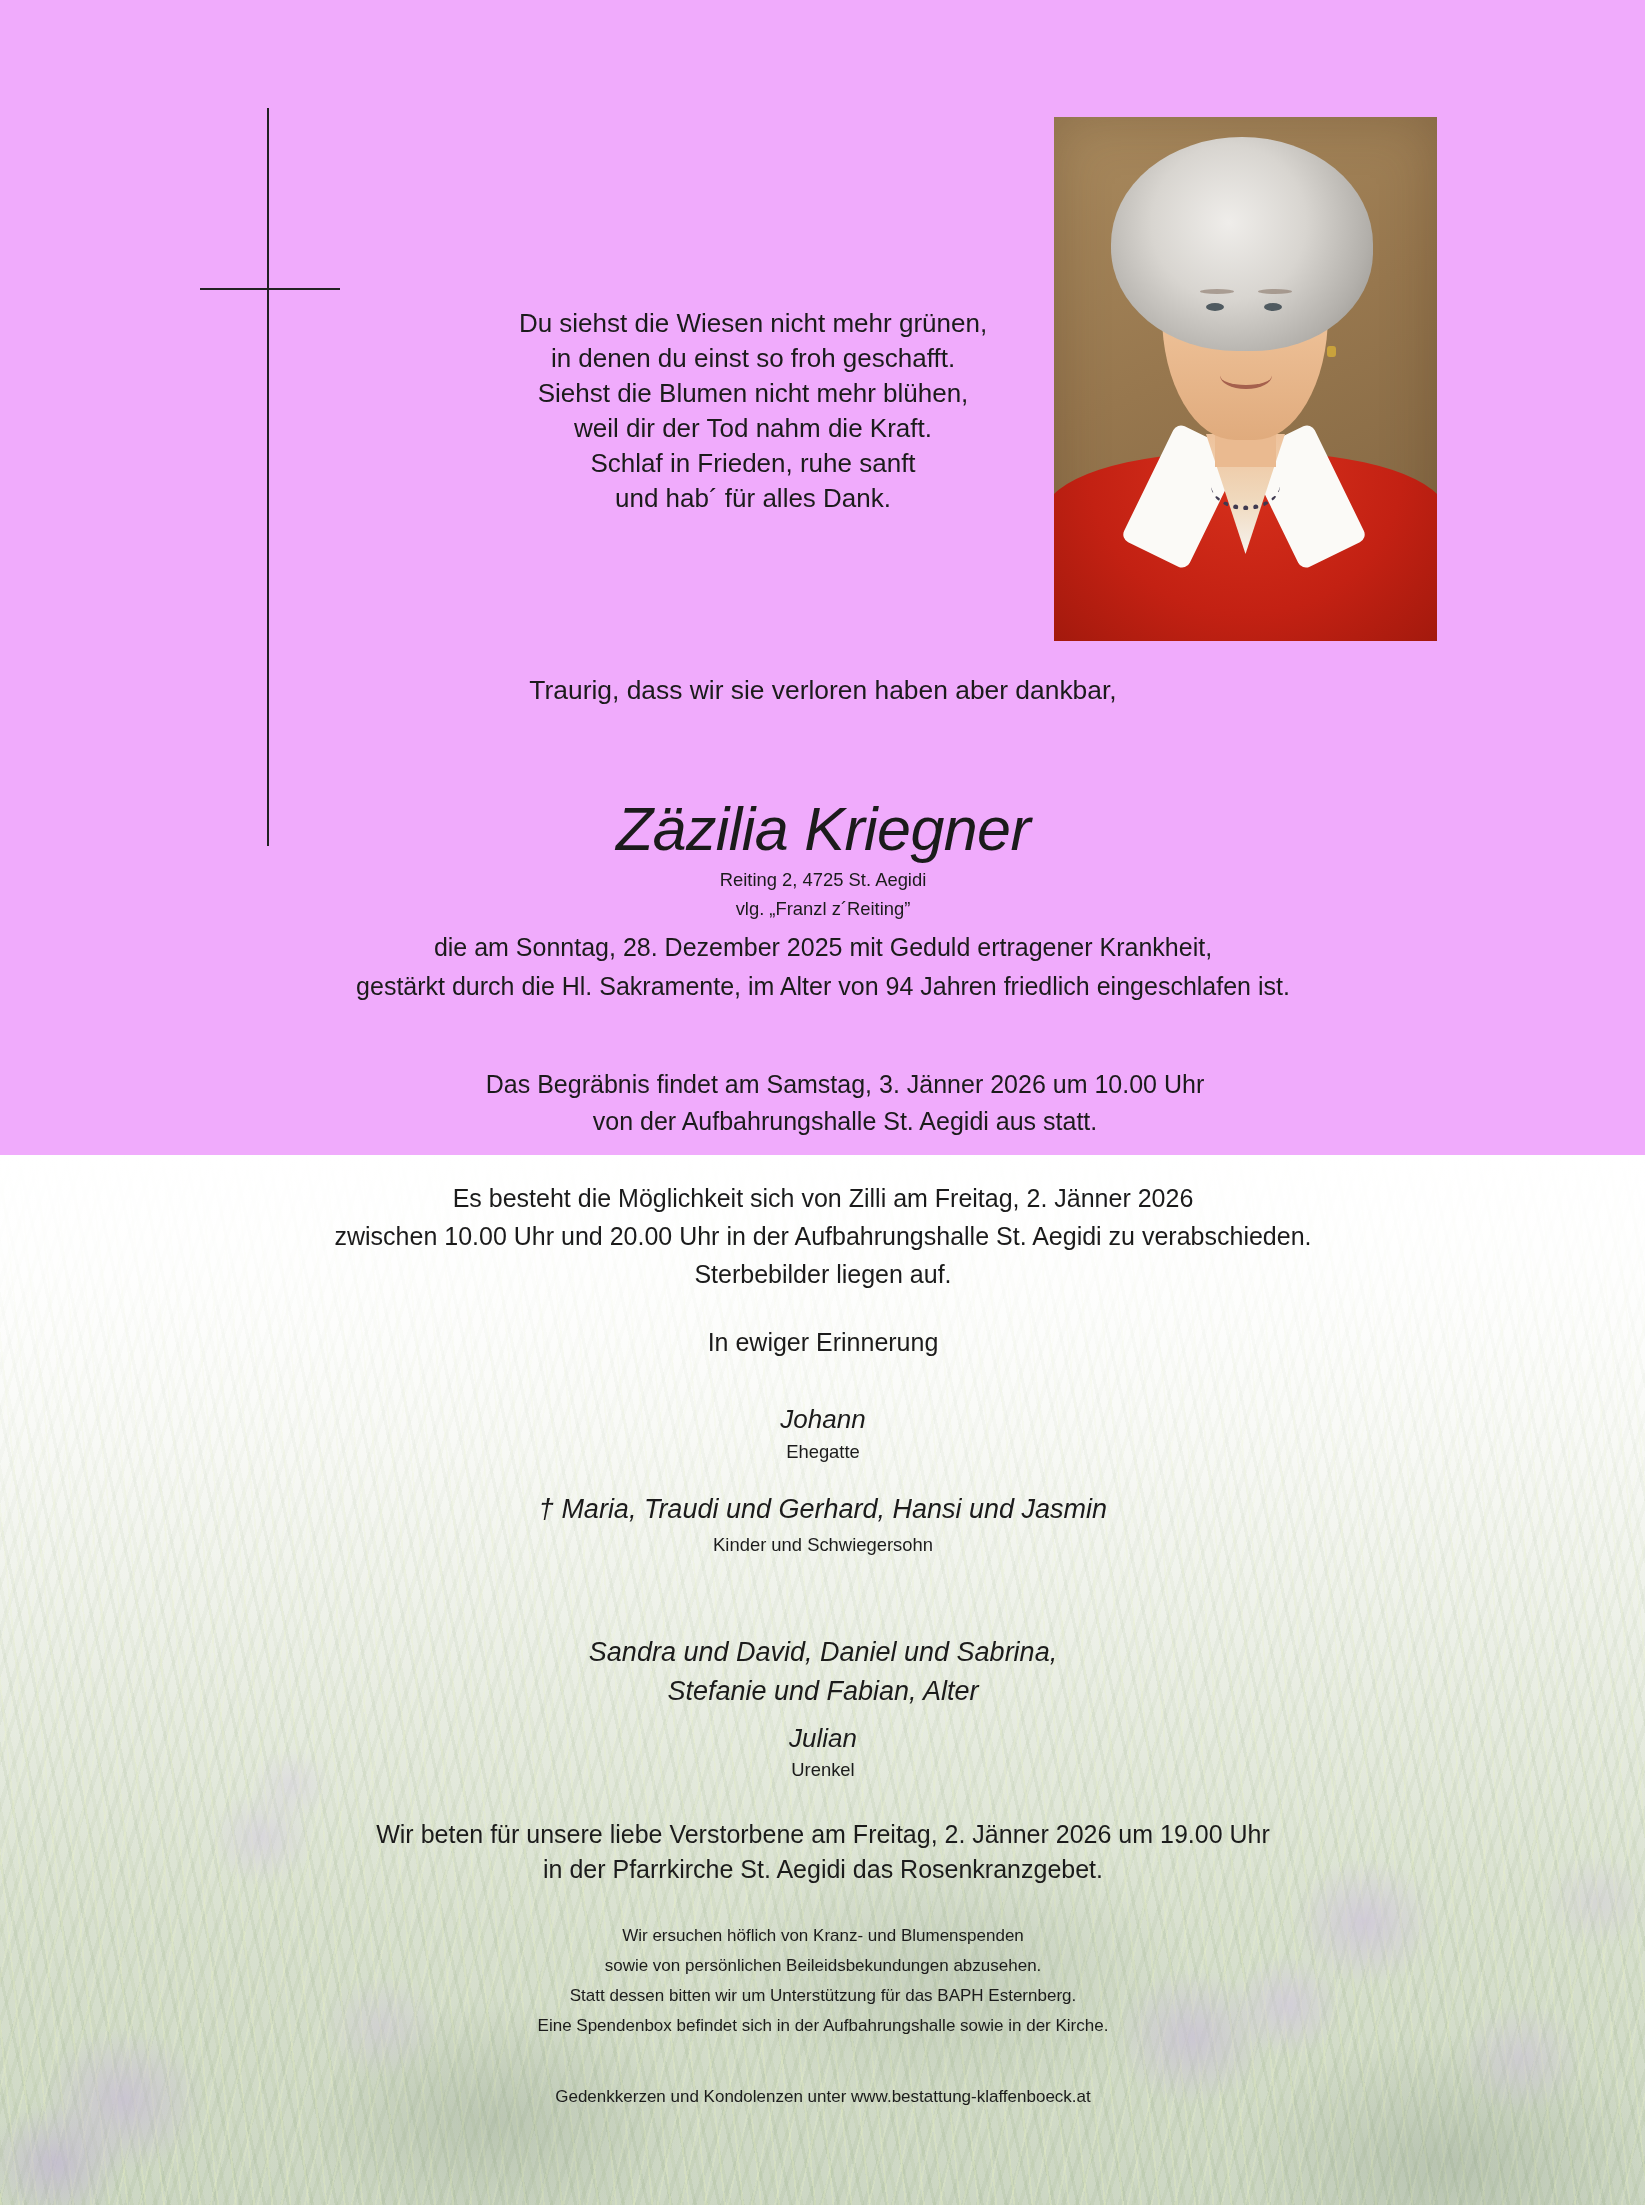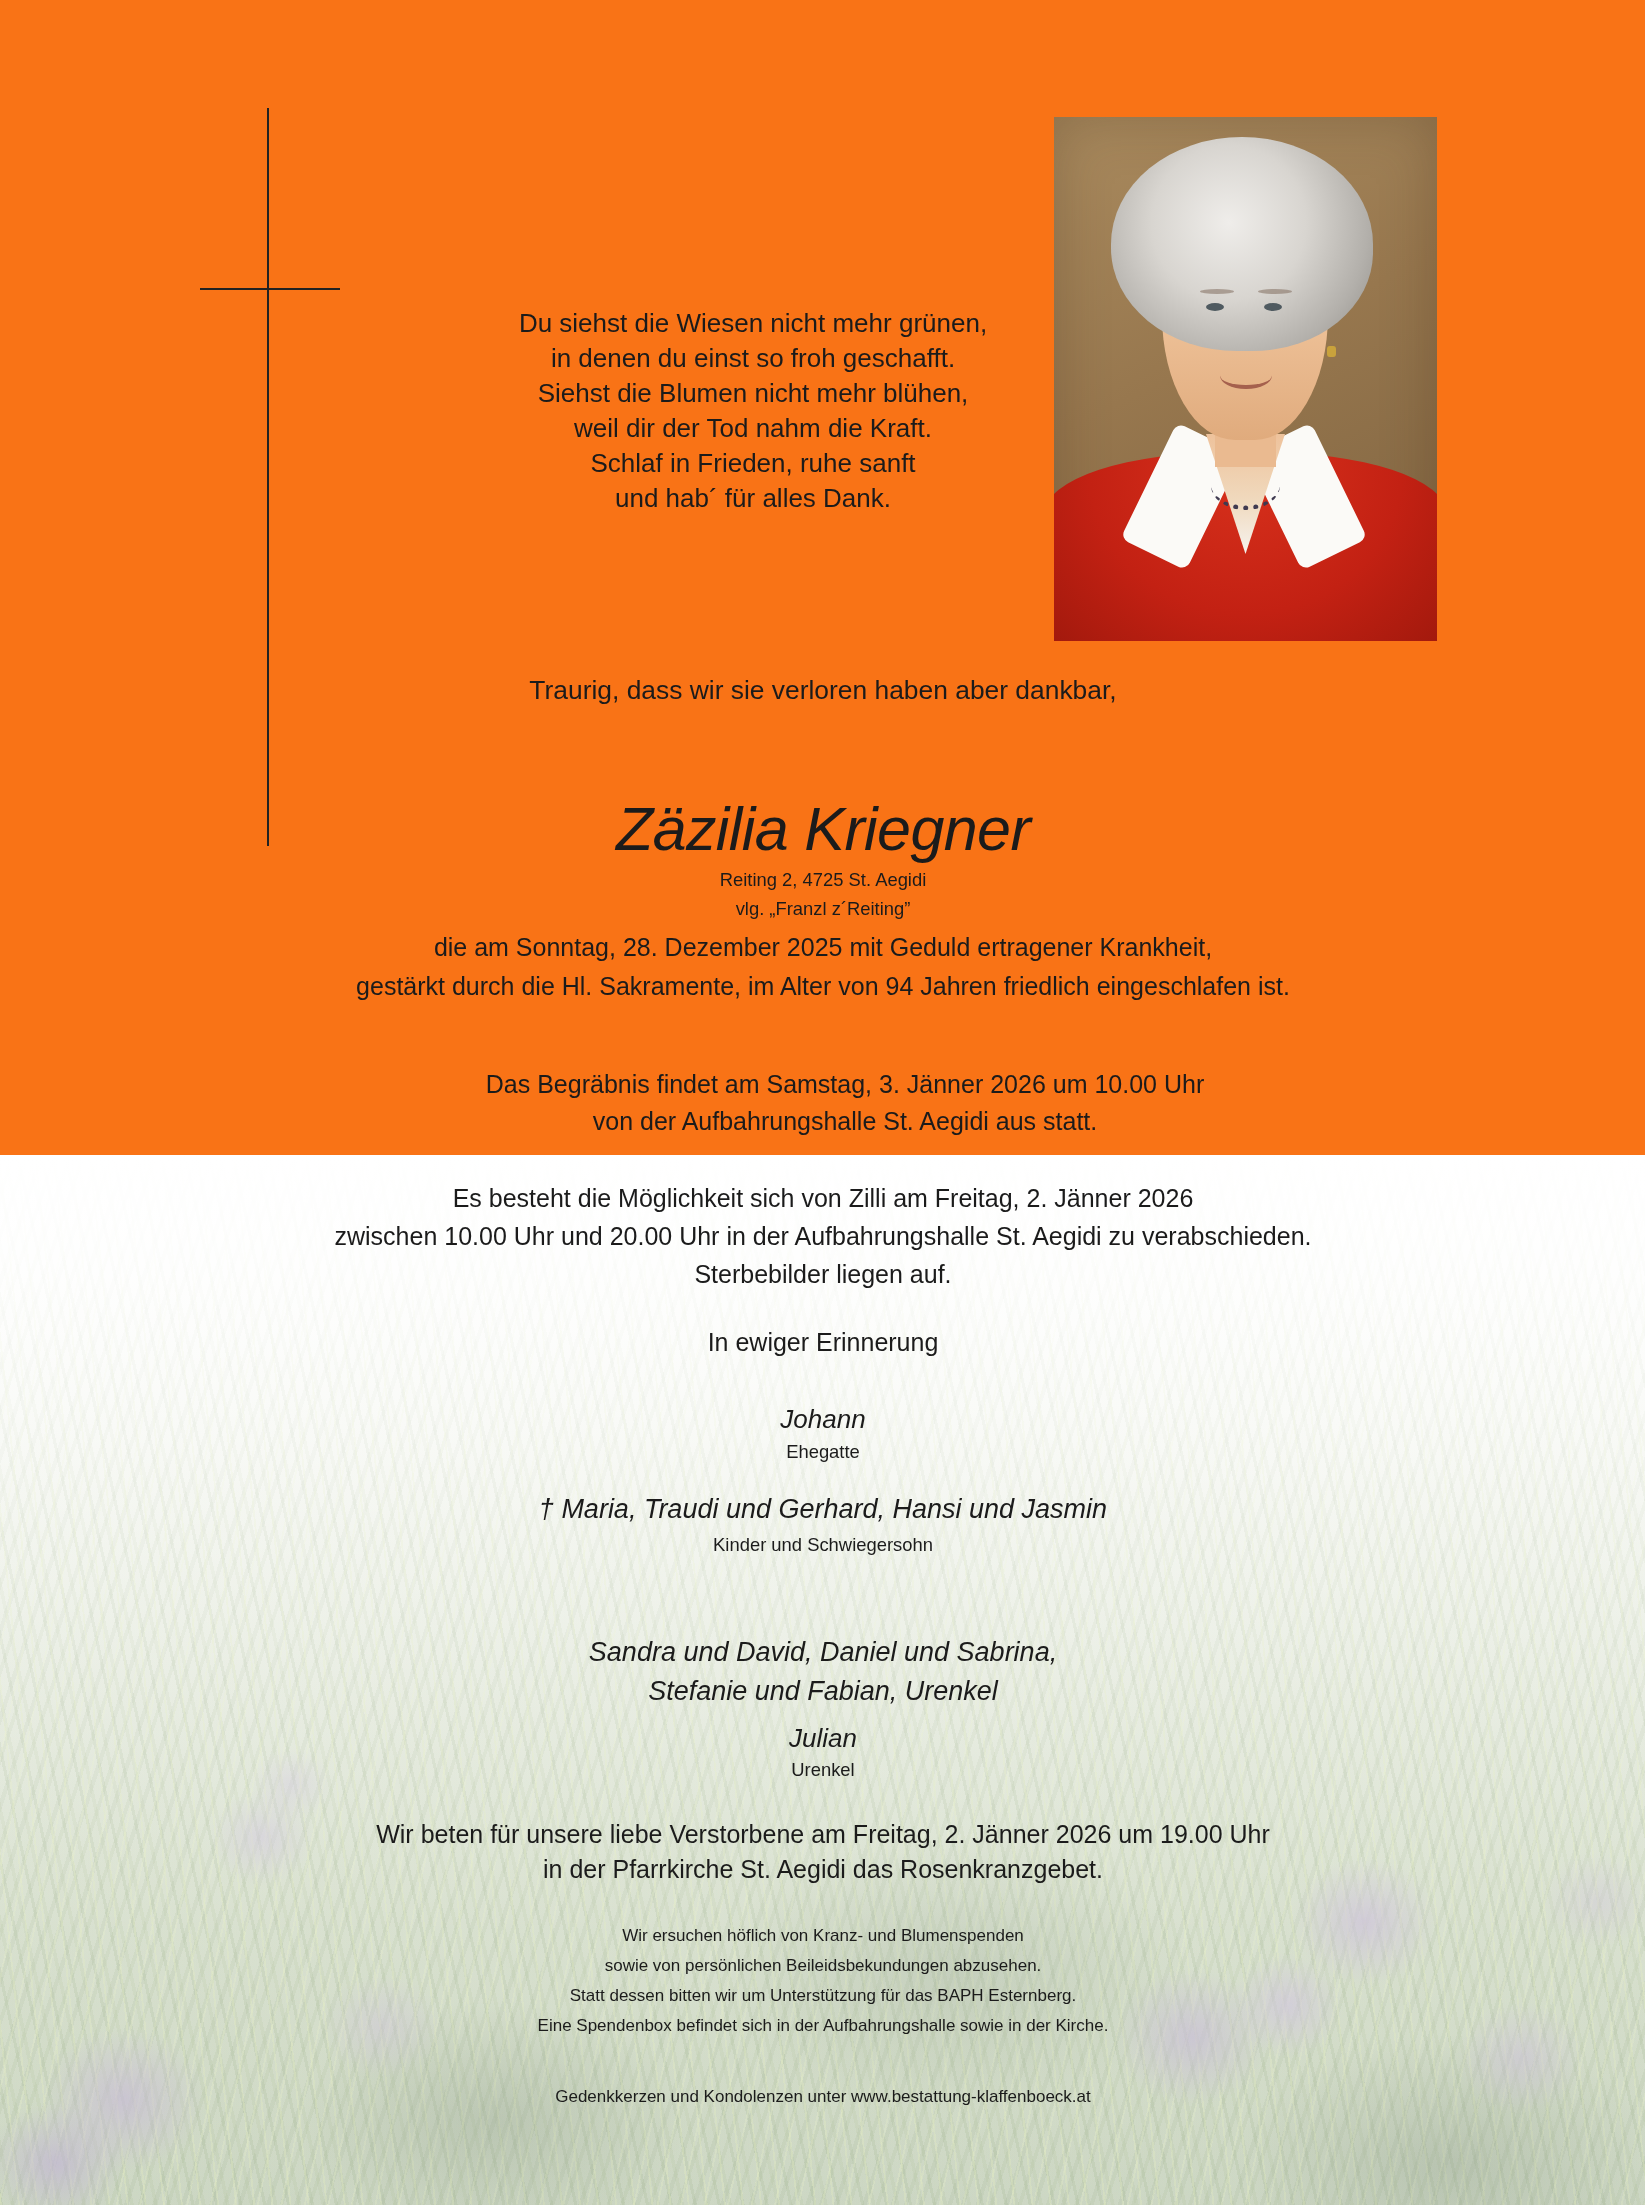--- a/index.html
+++ b/index.html
@@ -1,20 +1,20 @@
 <!DOCTYPE html>
 <html style="font-size:9.8px"><head>
 <meta charset="utf-8">
 <style>
   html,body{margin:0;padding:0;background:#e8e8e8;}
   .page{
     position:relative;
     width:1646px;height:2205px;
     margin:0 auto;
-    background:#f97316;
+    background:#f0abfc;
     overflow:hidden;
     font-family:"Liberation Sans",sans-serif;
     color:#1b1b1b;
   }
 
   
   .meadow{
     position:absolute;left:0;top:1155px;width:1646px;height:1050px;
     background:
       
@@ -177,21 +177,21 @@
   <div class="line t-body" style="top:1328px">In ewiger Erinnerung</div>
 
   <div class="line t-names-sm" style="top:1404px">Johann</div>
   <div class="line t-rel" style="top:1441px">Ehegatte</div>
 
   <div class="line t-names" style="top:1494px">† Maria, Traudi und Gerhard, Hansi und Jasmin</div>
   <div class="line t-rel" style="top:1534px">Kinder und Schwiegersohn</div>
 
   <div class="block t-names" style="top:1633px;line-height:39px">
     <div>Sandra und David, Daniel und Sabrina,</div>
-    <div>Stefanie und Fabian, Urenkel</div>
+    <div>Stefanie und Fabian, Alter</div>
   </div>
 
   <div class="line t-names-sm" style="top:1723px">Julian</div>
   <div class="line t-rel" style="top:1759px">Urenkel</div>
 
   <div class="block t-body lh-ro" style="top:1817px">
     <div>Wir beten für unsere liebe Verstorbene am Freitag, 2. Jänner 2026 um 19.00 Uhr</div>
     <div>in der Pfarrkirche St. Aegidi das Rosenkranzgebet.</div>
   </div>
 

